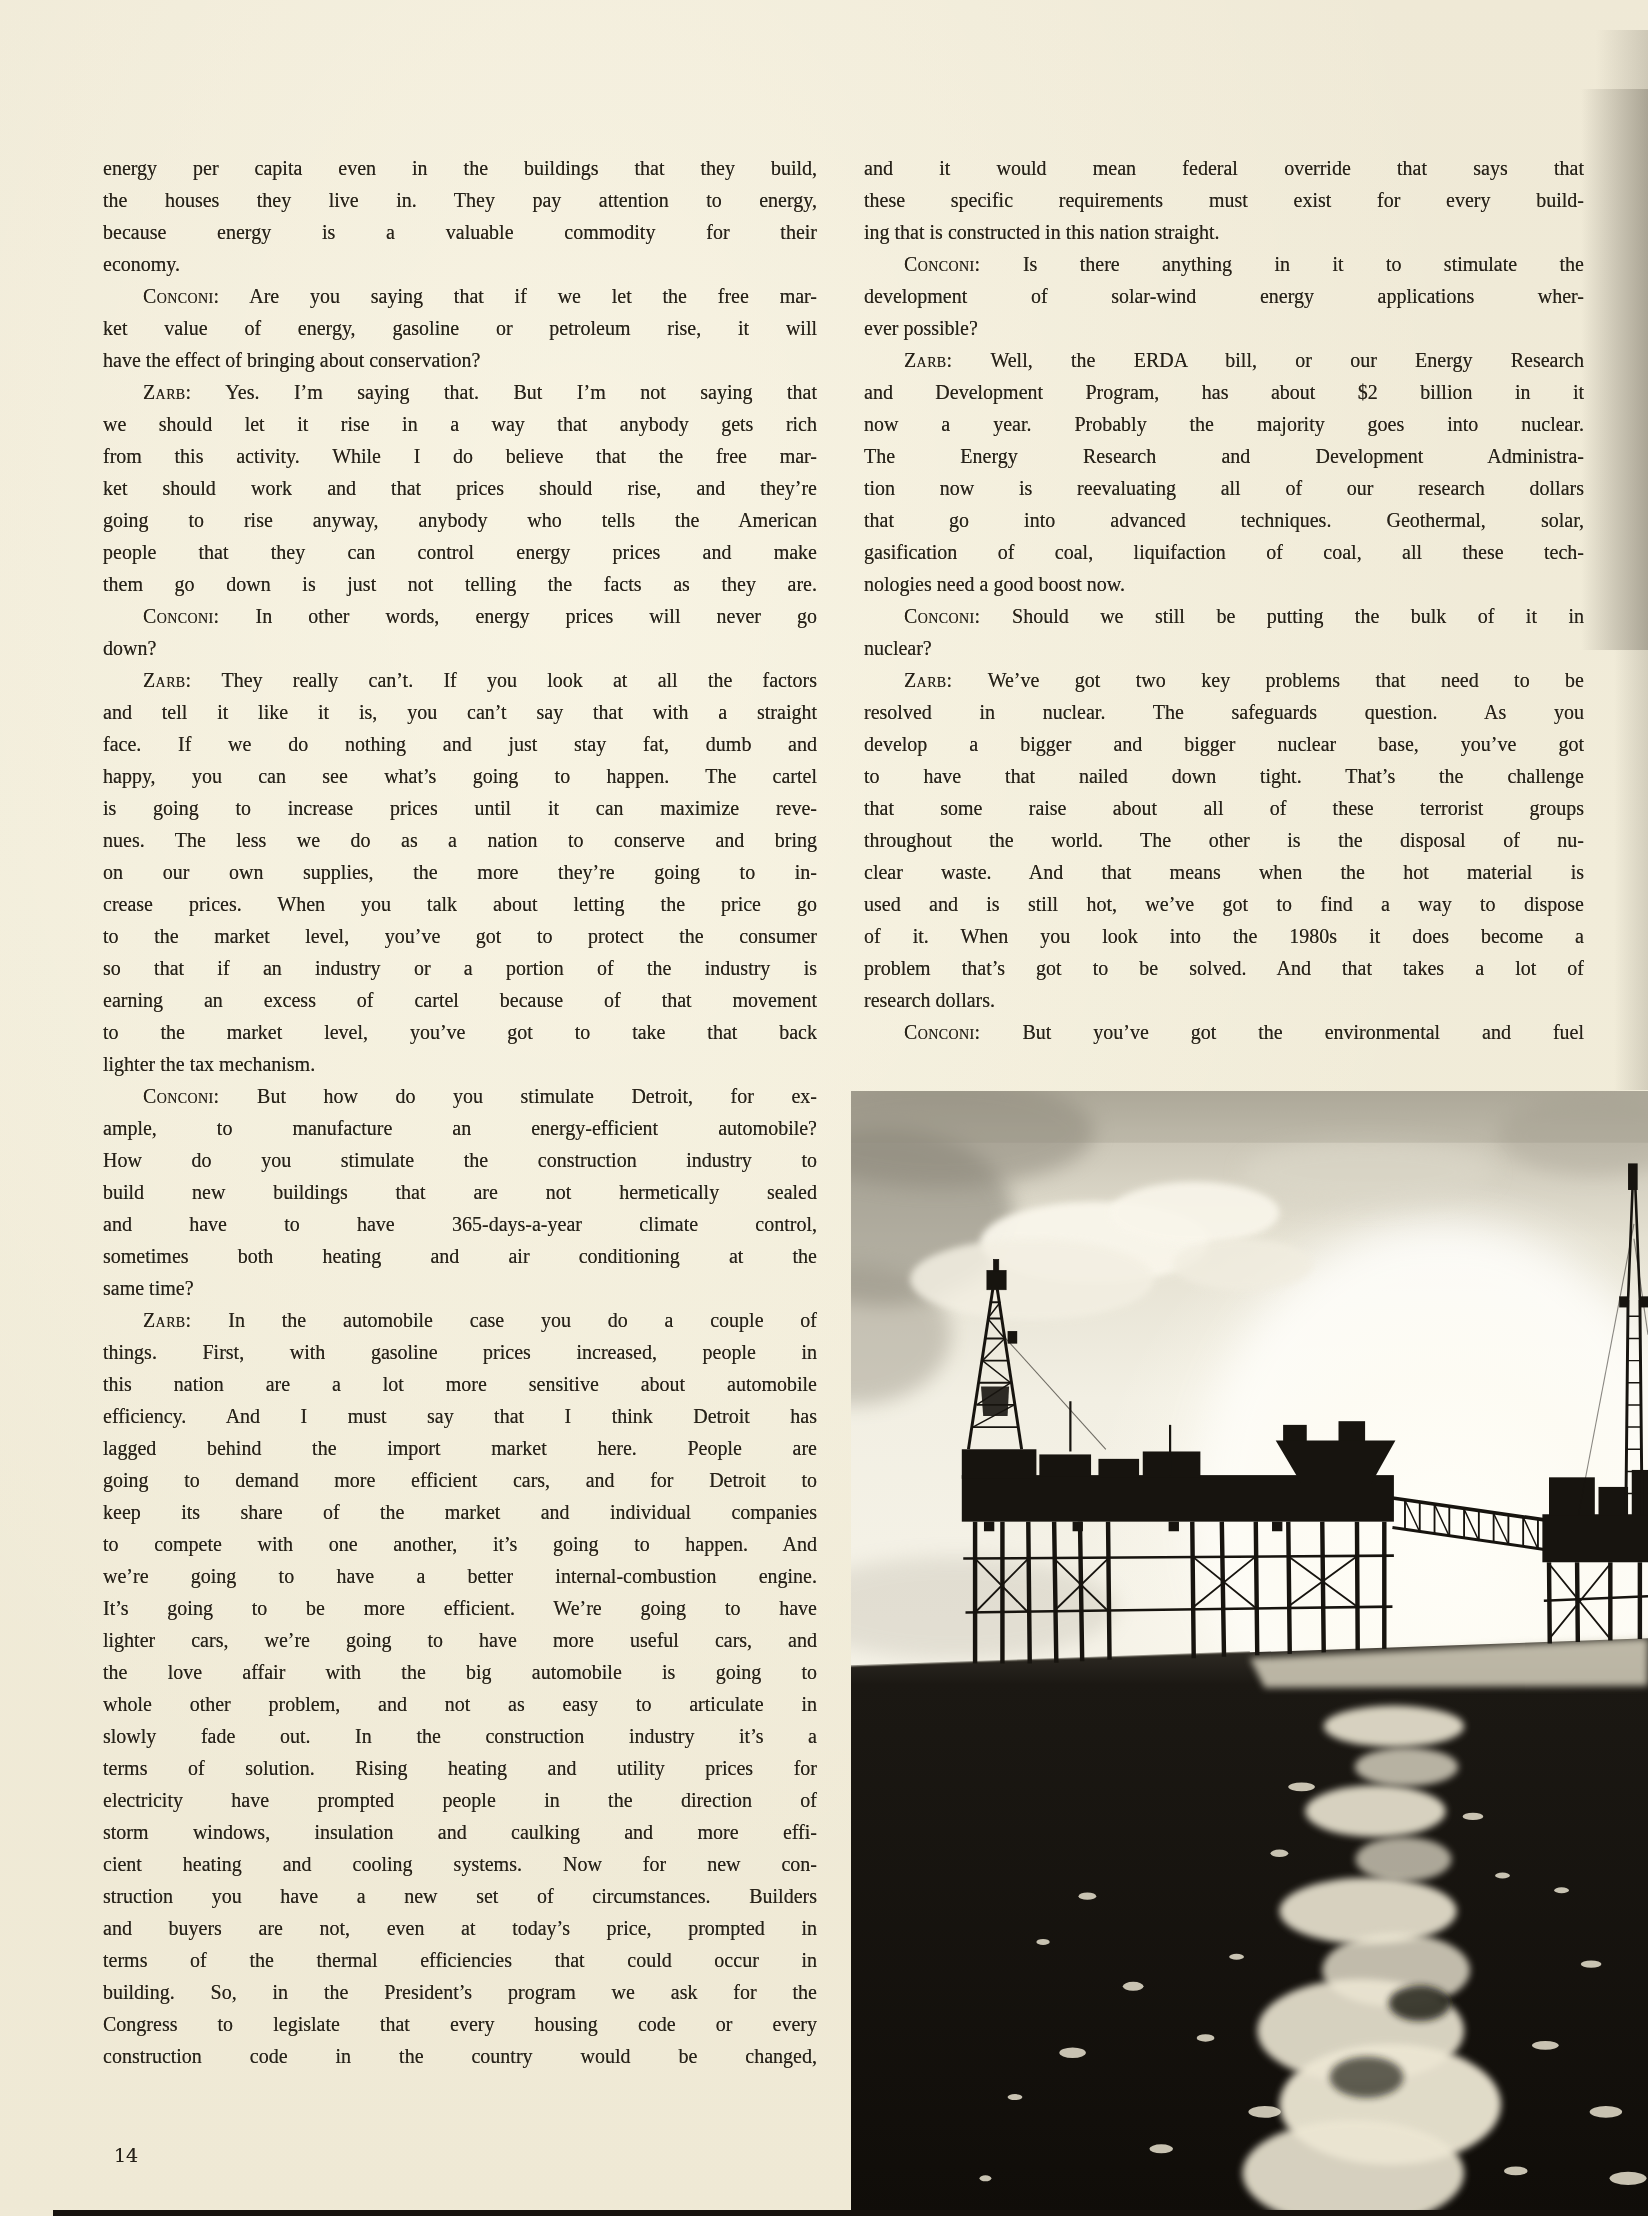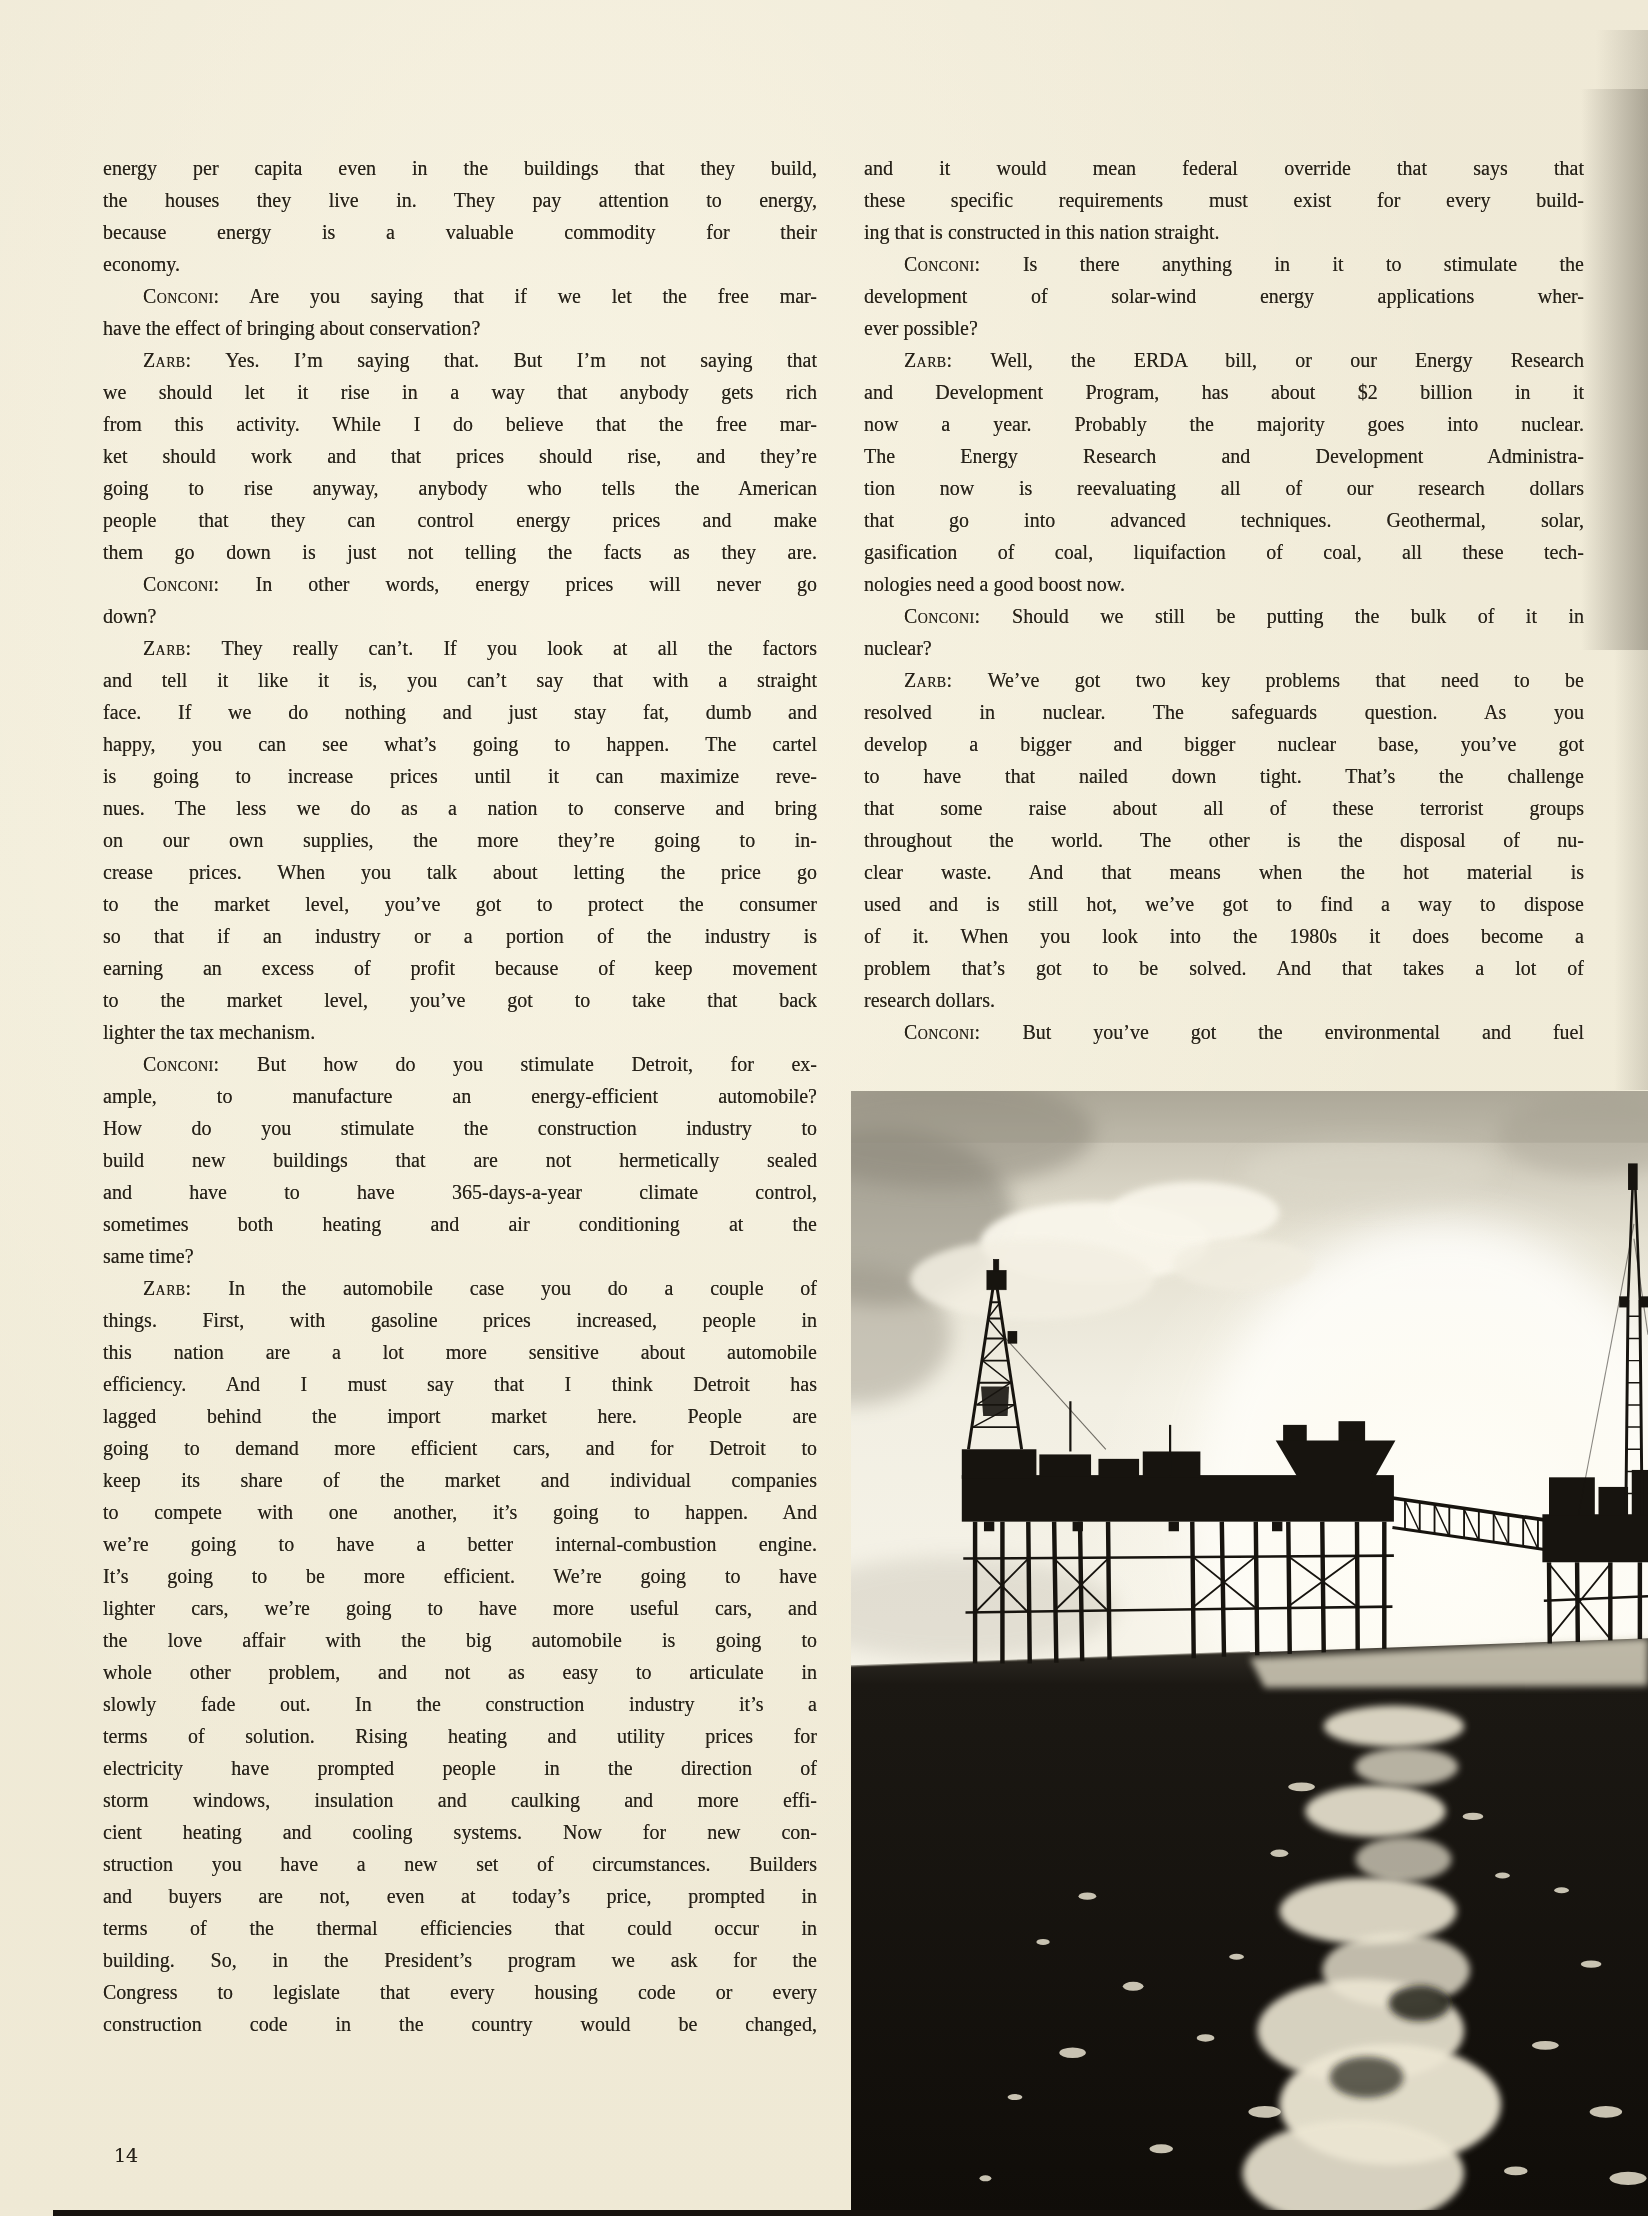--- a/index.html
+++ b/index.html
@@ -40,41 +40,42 @@
 </style>
 </head>
 <body>
 
 <div id="col-left" class="col">
     <div class="line">energy per capita even in the buildings that they build,</div>
     <div class="line">the houses they live in. They pay attention to energy,</div>
     <div class="line">because energy is a valuable commodity for their</div>
     <div class="line flush">economy.</div>
     <div class="line indent"><span class="speaker">Conconi:</span> Are you saying that if we let the free mar-</div>
+    <div class="line">ket value of energy, gasoline or petroleum rise, it will</div>
     <div class="line flush">have the effect of bringing about conservation?</div>
     <div class="line indent"><span class="speaker">Zarb:</span> Yes. I’m saying that. But I’m not saying that</div>
     <div class="line">we should let it rise in a way that anybody gets rich</div>
     <div class="line">from this activity. While I do believe that the free mar-</div>
     <div class="line">ket should work and that prices should rise, and they’re</div>
     <div class="line">going to rise anyway, anybody who tells the American</div>
     <div class="line">people that they can control energy prices and make</div>
     <div class="line">them go down is just not telling the facts as they are.</div>
     <div class="line indent"><span class="speaker">Conconi:</span> In other words, energy prices will never go</div>
     <div class="line flush">down?</div>
     <div class="line indent"><span class="speaker">Zarb:</span> They really can’t. If you look at all the factors</div>
     <div class="line">and tell it like it is, you can’t say that with a straight</div>
     <div class="line">face. If we do nothing and just stay fat, dumb and</div>
     <div class="line">happy, you can see what’s going to happen. The cartel</div>
     <div class="line">is going to increase prices until it can maximize reve-</div>
     <div class="line">nues. The less we do as a nation to conserve and bring</div>
     <div class="line">on our own supplies, the more they’re going to in-</div>
     <div class="line">crease prices. When you talk about letting the price go</div>
     <div class="line">to the market level, you’ve got to protect the consumer</div>
     <div class="line">so that if an industry or a portion of the industry is</div>
-    <div class="line">earning an excess of profit because of keep movement</div>
+    <div class="line">earning an excess of cartel because of that movement</div>
     <div class="line">to the market level, you’ve got to take that back</div>
     <div class="line flush">lighter the tax mechanism.</div>
     <div class="line indent"><span class="speaker">Conconi:</span> But how do you stimulate Detroit, for ex-</div>
     <div class="line">ample, to manufacture an energy-efficient automobile?</div>
     <div class="line">How do you stimulate the construction industry to</div>
     <div class="line">build new buildings that are not hermetically sealed</div>
     <div class="line">and have to have 365-days-a-year climate control,</div>
     <div class="line">sometimes both heating and air conditioning at the</div>
     <div class="line flush">same time?</div>
     <div class="line indent"><span class="speaker">Zarb:</span> In the automobile case you do a couple of</div>

